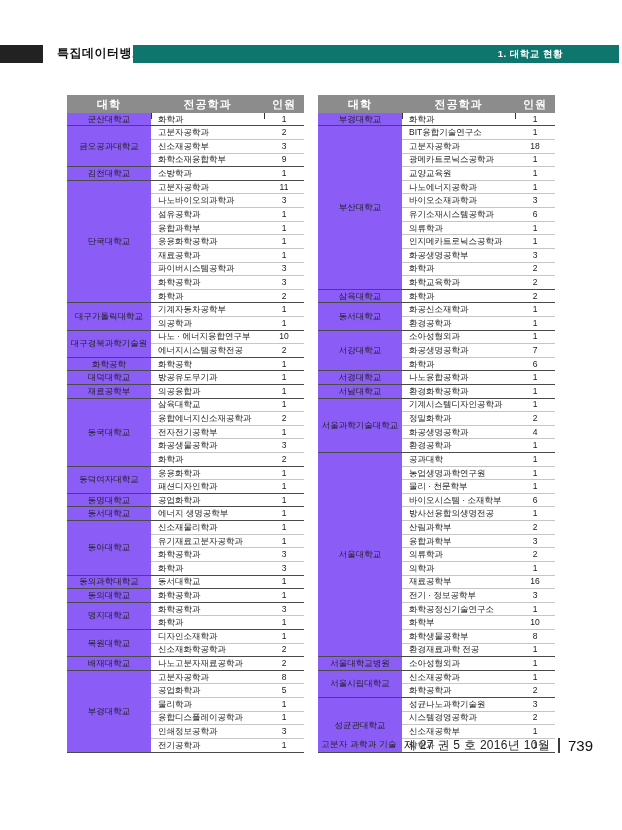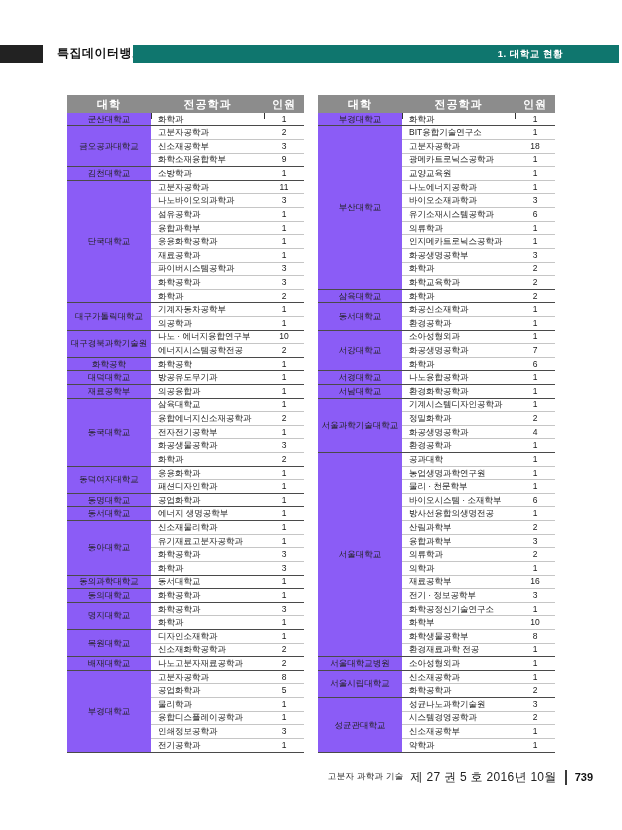--- a/index.html
+++ b/index.html
@@ -24,25 +24,25 @@
     content:"";position:absolute;right:-1px;bottom:-6px;width:1px;height:6px;background:#333;}
   td{font-size:8.5px;color:#1a1a1a;padding:0;line-height:1.05;
      border-bottom:1px solid #c6c6c6;overflow:hidden;white-space:nowrap;}
   td.univ{background:#8b5cf6;text-align:center;vertical-align:middle;
           border-bottom:1px solid #4a4a4a;color:#222;}
   td.dept{text-align:left;padding-left:7px;}
   td.cnt{text-align:center;}
   tr.g-last td{border-bottom:1px solid #4a4a4a;}
 
   
-  .footer{position:absolute;top:768px;right:29px;display:flex;align-items:center;height:18px;}
+  .footer{position:absolute;top:736px;right:29px;display:flex;align-items:center;height:18px;}
   .footer .journal{font-size:8.5px;color:#222;letter-spacing:.3px;}
   .footer .issue{font-size:12px;color:#222;margin-left:7px;letter-spacing:.3px;}
   .footer .divider{width:2px;height:15px;background:#3a3a3a;margin:0 8px;}
-  .footer .pagenum{font-size:11px;font-weight:bold;color:#111;}
+  .footer .pagenum{font-size:15px;font-weight:normal;color:#111;}
 </style>
 </head>
 <body>
 
 <div class="page">
 
   <div class="tag-box"></div>
   <div class="tag-label">특집데이터뱅크</div>
   <div class="section-bar">1. 대학교 현황</div>
 

